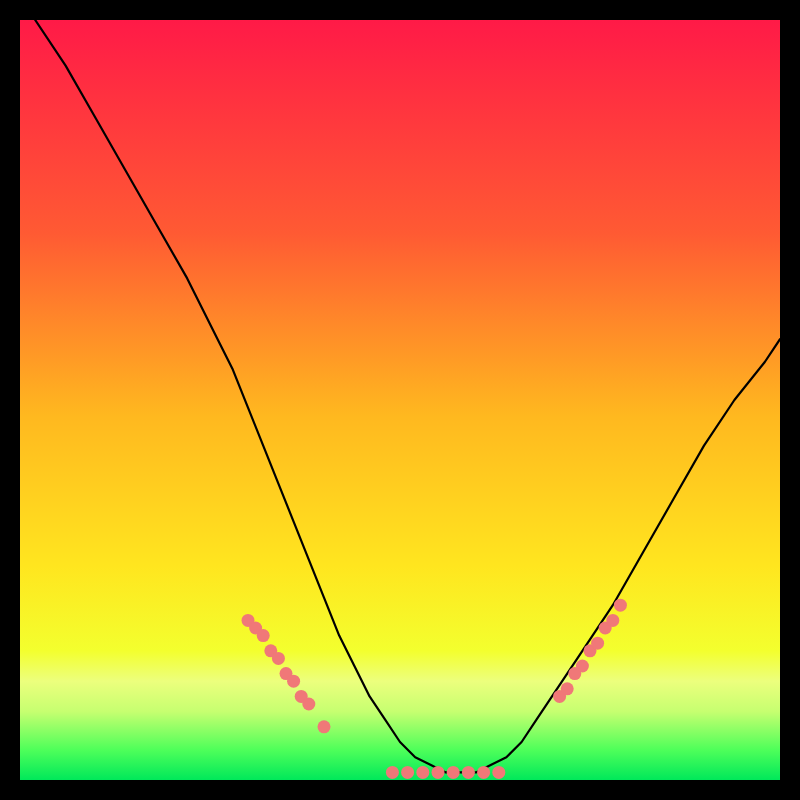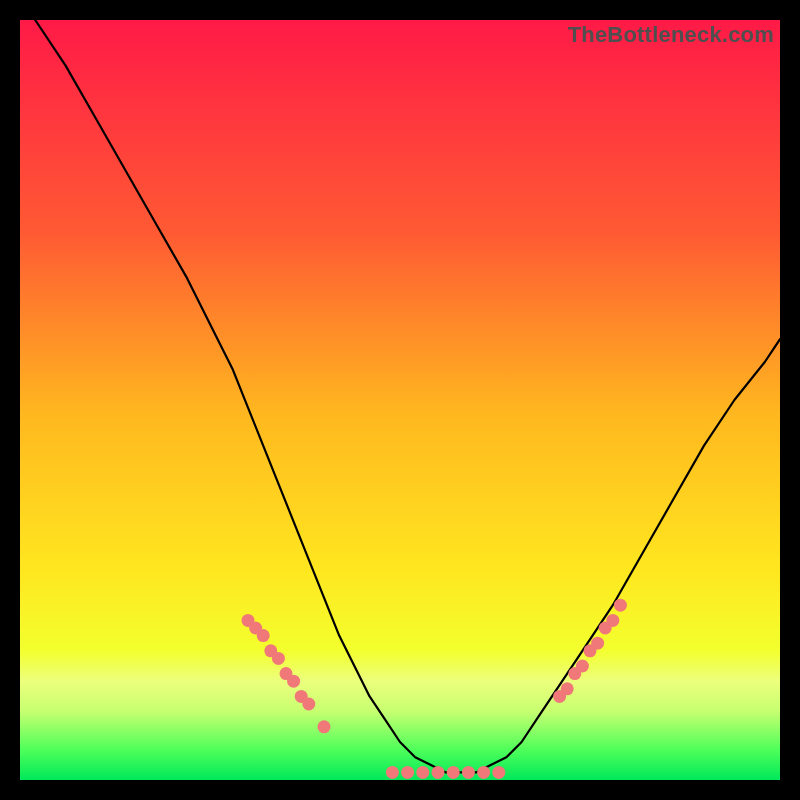--- a/index.html
+++ b/index.html
@@ -86,14 +86,13 @@
         <circle cx="554.8" cy="653.6" r="6.5" fill="#f07878"></circle>
         <circle cx="562.4" cy="646.0" r="6.5" fill="#f07878"></circle>
         <circle cx="570.0" cy="630.8" r="6.5" fill="#f07878"></circle>
         <circle cx="577.6" cy="623.2" r="6.5" fill="#f07878"></circle>
         <circle cx="585.2" cy="608.0" r="6.5" fill="#f07878"></circle>
         <circle cx="592.8" cy="600.4" r="6.5" fill="#f07878"></circle>
         <circle cx="600.4" cy="585.2" r="6.5" fill="#f07878"></circle>
       </g>
   </svg>
 
-  <div class="watermark">TheBottleneck.com</div>
 </div>
 
 </body></html>

